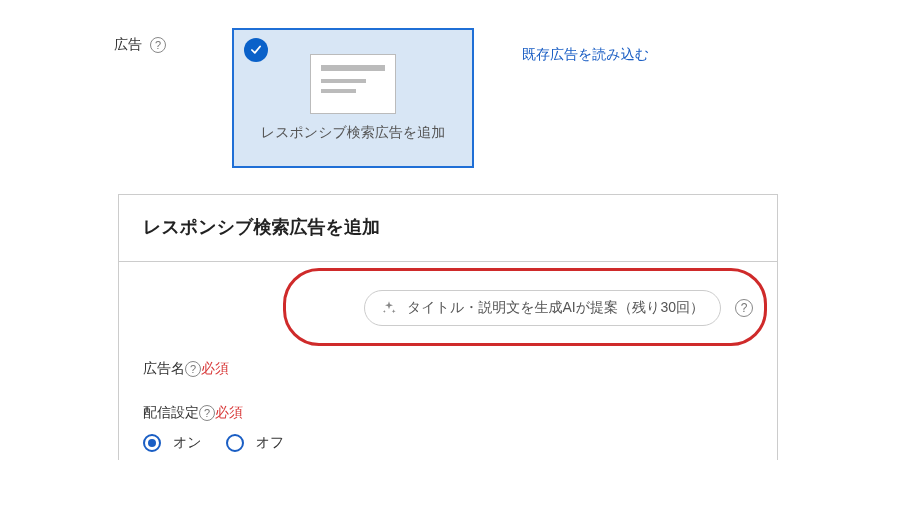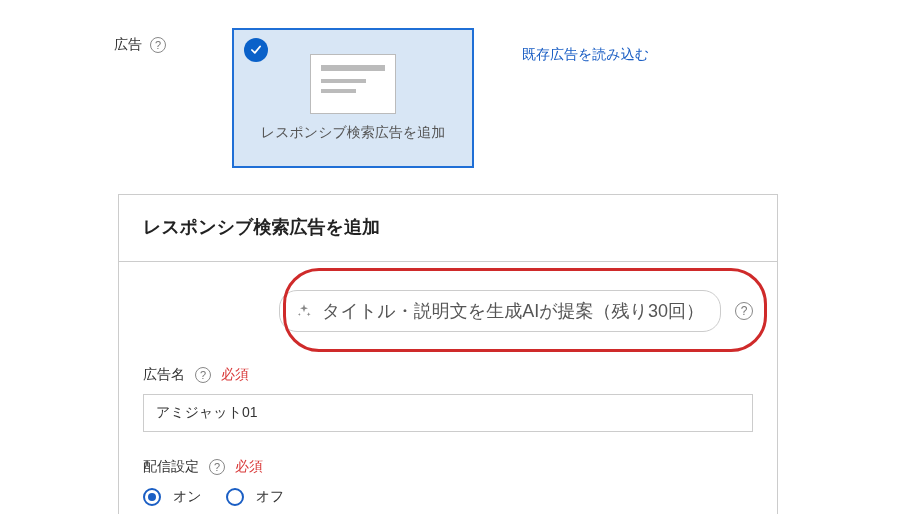--- a/index.html
+++ b/index.html
@@ -15,25 +15,25 @@
     .ad-thumb .l1{height:6px;background:#bbb;width:100%;margin-bottom:8px}
     .ad-thumb .l2{height:4px;background:#bbb;width:70%;margin-bottom:6px}
     .ad-thumb .l3{height:4px;background:#bbb;width:55%}
     .ad-card-label{color:#555;font-size:14px;margin-top:10px}
     .link-load{color:#1a5ec4;font-size:14px;padding-top:18px;margin-left:30px;cursor:pointer}
     .panel{margin-top:26px;border:1px solid #ccc;border-bottom:none;width:660px;padding:0}
     .panel-title{font-size:18px;font-weight:700;color:#222;padding:20px 24px 22px}
     .hr{height:1px;background:#ccc;width:100%}
     .panel-body{padding:20px 24px 0}
     .ai-row{position:relative;margin:8px 0 34px;display:flex;justify-content:flex-end;align-items:center;gap:14px}
-    .ai-btn{display:inline-flex;align-items:center;gap:10px;border:1px solid #ccc;background:#fff;border-radius:18px;padding:8px 16px;font-size:18px;color:#555;cursor:pointer}
+    .ai-btn{display:inline-flex;align-items:center;gap:10px;border:1px solid #ccc;background:#fff;border-radius:18px;padding:8px 16px;font-size:14px;color:#555;cursor:pointer}
     .ai-btn svg{flex-shrink:0}
     .ai-circle{position:absolute;border:3px solid #cf2a2a;border-radius:36px;left:140px;right:-14px;top:-22px;bottom:-20px;pointer-events:none}
     .form-row{margin-bottom:10px}
-    .form-label{display:flex;align-items:center;gap:10px;margin-bottom:10px}
+    .form-label{display:flex;align-items:center;margin-bottom:10px}
     .req{color:#d93a3a;font-size:14px}
     .text-input{width:100%;border:1px solid #ccc;padding:10px 12px;font-size:14px;color:#333;outline:none}
     .counter{text-align:right;font-size:14px;color:#333;margin-top:8px}
     .delivery{margin-top:26px}
     .radio-row{display:flex;gap:24px;align-items:center;margin-top:12px;padding-bottom:8px}
     .radio-item{display:flex;align-items:center;gap:12px;cursor:pointer}
     .radio-outer{width:18px;height:18px;border:2px solid #1a5ec4;border-radius:50%;display:flex;align-items:center;justify-content:center}
     .radio-outer.off{border-color:#1a5ec4}
     .radio-inner{width:8px;height:8px;background:#1a5ec4;border-radius:50%}
   </style>
@@ -79,21 +79,20 @@
         </button>
         <span class="helpc help-big">?</span>
       </div>
 
       <div class="form-row">
         <div class="form-label">
           <span>広告名</span>
           <span class="helpc">?</span>
           <span class="req">必須</span>
         </div>
-        <input class="text-input" type="text" value="アミジャット01" style="">
       </div>
 
       <div class="form-row delivery">
         <div class="form-label">
           <span>配信設定</span>
           <span class="helpc">?</span>
           <span class="req">必須</span>
         </div>
         <div class="radio-row">
           <label class="radio-item">

